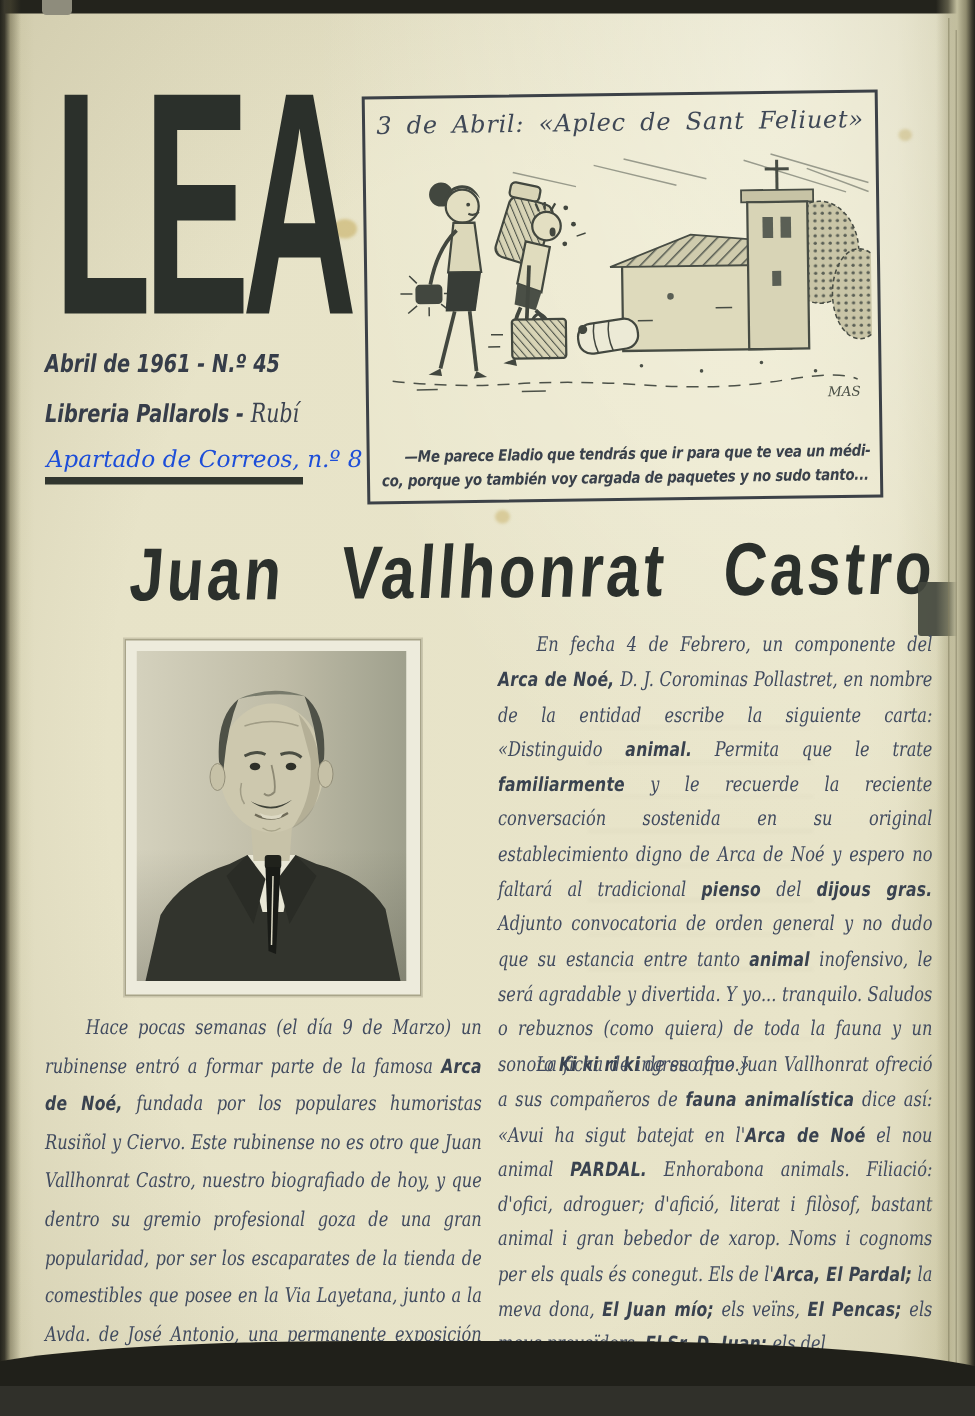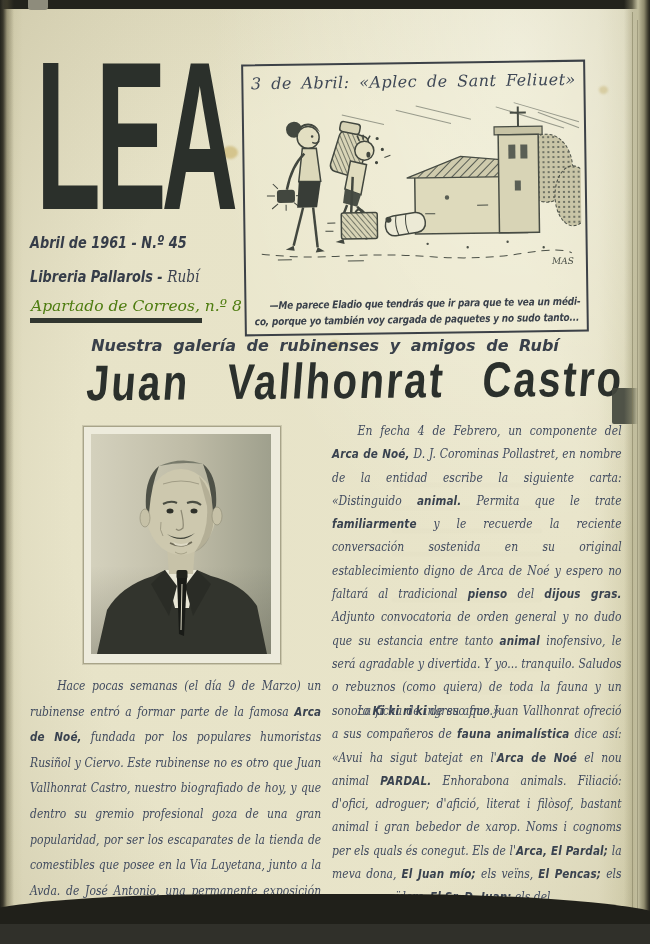--- a/index.html
+++ b/index.html
@@ -35,21 +35,21 @@
   .lea{left:36px;top:46px;width:200px;height:180px;color:#2b302b;
        font-family:"Liberation Sans",sans-serif;font-weight:bold;font-size:212px;line-height:180px;
        letter-spacing:-10px;transform:scaleX(.5);transform-origin:top left;white-space:nowrap;}
   .mh-line{left:30px;white-space:nowrap;transform:scaleX(.78);transform-origin:top left;
        font-family:"DejaVu Sans",sans-serif;font-weight:bold;font-style:italic;
        font-size:16.5px;color:#363d49;}
   .mh-date{top:233px;}
   .mh-pub{top:266px;}
   .mh-pub .script{font-family:"DejaVu Serif",serif;font-weight:normal;font-size:17.5px;color:#3c4350;}
   .mh-addr{left:31px;top:297px;font-family:"DejaVu Serif",serif;font-style:italic;
-       font-size:15.5px;color:#4d7c0f;white-space:nowrap;}
+       font-size:15.5px;color:#1d4ed8;white-space:nowrap;}
   .mh-rule{left:30px;top:318px;width:172px;height:5px;background:#31362f;}
 
   
   .cartoon{left:243px;top:62px;width:340px;height:268px;border:2px solid #3c4147;
        transform:rotate(-.8deg);background:rgba(240,237,215,.35);}
   .cartoon-title{position:absolute;left:0;top:8px;width:100%;text-align:center;
        font-family:"DejaVu Serif",serif;font-style:italic;font-size:16px;color:#3f4856;
        letter-spacing:.5px;word-spacing:4px;white-space:nowrap;}
   .cartoon-art{position:absolute;left:2px;top:38px;width:334px;height:172px;}
   .caption{position:absolute;left:8px;bottom:5px;width:376px;transform:scaleX(.85);
@@ -203,21 +203,20 @@
         <line x1="100" y1="158" x2="116" y2="158" stroke-width="1"></line>
       </g>
       <text x="304" y="164" font-size="9" font-style="italic" fill="#4c5148">MAS</text>
     </svg>
     <div class="caption">
       <div class="l1">—Me parece Eladio que tendrás que ir para que te vea un médi-</div>
       <div class="l2">co, porque yo también voy cargada de paquetes y no sudo tanto...</div>
     </div>
   </div>
 
-  <div class="abs section-title">Nuestra galería de rubinenses y amigos de Rubí</div>
   <div class="abs headline"><span>Juan Vallhonrat Castro</span></div>
   <div class="abs smudge"></div>
 
   <div class="abs photo">
     <svg width="180" height="220" viewBox="0 0 180 220" xmlns="http://www.w3.org/2000/svg">
       <defs>
         <linearGradient id="pg" x1="0" y1="0" x2="1" y2="0">
           <stop offset="0" stop-color="#d4d1bd"></stop>
             <stop offset=".55" stop-color="#bebba6"></stop>
             <stop offset="1" stop-color="#9fa08d"></stop>

